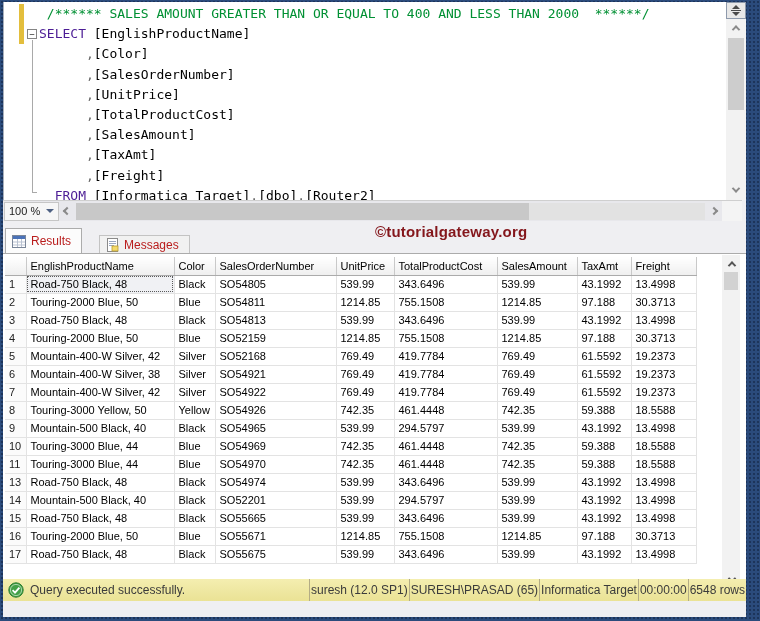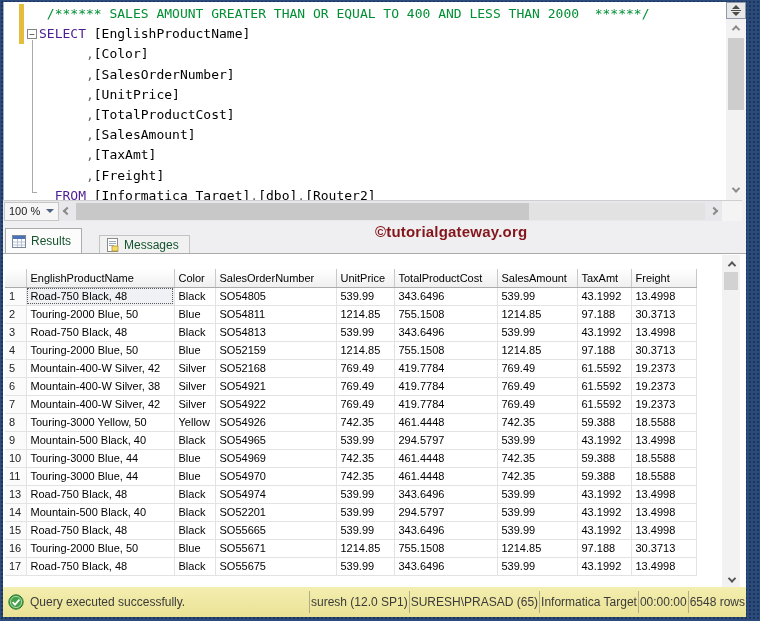--- a/index.html
+++ b/index.html
@@ -72,58 +72,58 @@
   .zoom-caret { margin-left:auto; width:0; height:0; border-left:4px solid transparent; border-right:4px solid transparent; border-top:4px solid #4D6082; }
   .h-btn { width:16px; height:19px; display:flex; align-items:center; justify-content:center; }
   .h-track { flex:1; height:17px; background:#E2E2E2; position:relative; margin:0 1px; }
   .h-thumb { position:absolute; left:0; top:0; height:17px; width:72%; background:#C8C8C8; }
   .h-corner { width:20px; height:21px; background:#F4F4F4; }
 
   
   .tabs-row { position:absolute; left:0; top:219px; right:0; height:32px; background:#EFEFF2; }
   .tab {
     position:absolute; bottom:0; height:25px; display:flex; align-items:center;
-    padding:0 10px 0 6px; font-size:12px; color:#14532d; cursor:default;
+    padding:0 10px 0 6px; font-size:12px; color:#b91c1c; cursor:default;
   }
   .tab .tab-icon { margin-right:5px; display:inline-flex; }
   .tab.active {
     left:2px; background:#FCFCFC; border:1px solid #ACACAC; border-bottom:none; z-index:2;
   }
   .tab.inactive {
     left:96px; height:18px; background:#F1F1F1; border:1px solid #C3C3C3; border-bottom:none;justify-content:flex-end;
   }
   .watermark {
     position:absolute; left:372px; top:2px; font-size:15px; font-weight:bold;
     color:#84161B; letter-spacing:0.2px;
   }
 
   
   .grid-wrap {
     position:absolute; left:0; top:251px; right:0; bottom:27px;
     background:#FFFFFF; border-top:1px solid #ABABAB; overflow:hidden;
   }
-  table.grid { border-collapse:collapse; table-layout:fixed; margin-left:2px; margin-top:15px; font-size:11px; color:#000; }
+  table.grid { border-collapse:collapse; table-layout:fixed; margin-left:2px; margin-top:3px; font-size:11px; color:#000; }
   table.grid th, table.grid td {
     height:18px; padding:0 3px 0 4px; text-align:left; font-weight:normal;
     overflow:hidden; white-space:nowrap;
   }
   table.grid th {
     background:linear-gradient(#FFFFFF,#EFEFEF);
     border-right:1px solid #C9C9C9; border-bottom:1px solid #ABABAB;
   }
   table.grid td { border-right:1px solid #E3E3E3; border-bottom:1px solid #E3E3E3; background:#FFFFFF; }
   table.grid td.rownum { background:#FBFBFB; color:#222; }
   table.grid td.selected { background:#F0F1F4; outline:1px dotted #5A5A5A; outline-offset:-2px; }
 
   .grid-vscroll { position:absolute; right:6px; top:1px; bottom:1px; width:18px; background:#F2F2F2; }
   .grid-thumb { position:absolute; left:2px; right:2px; top:17px; height:18px; background:#D2D2D2; }
 
   
   .status-bar {
-    position:absolute; left:0; right:0; bottom:0; height:30px;
+    position:absolute; left:0; right:0; bottom:16px; height:22px;
     background:linear-gradient(#F4EEB0,#EAE295);
     display:flex; align-items:center; font-size:12px; color:#3B3B3B;
   }
   .status-icon { margin:0 6px 0 5px; display:inline-flex; }
   .status-msg { flex:1; }
   .status-seg { border-left:1px solid #B3AC85; padding:4px 1px; white-space:nowrap; }
 </style>
 </head>
 <body>
 

